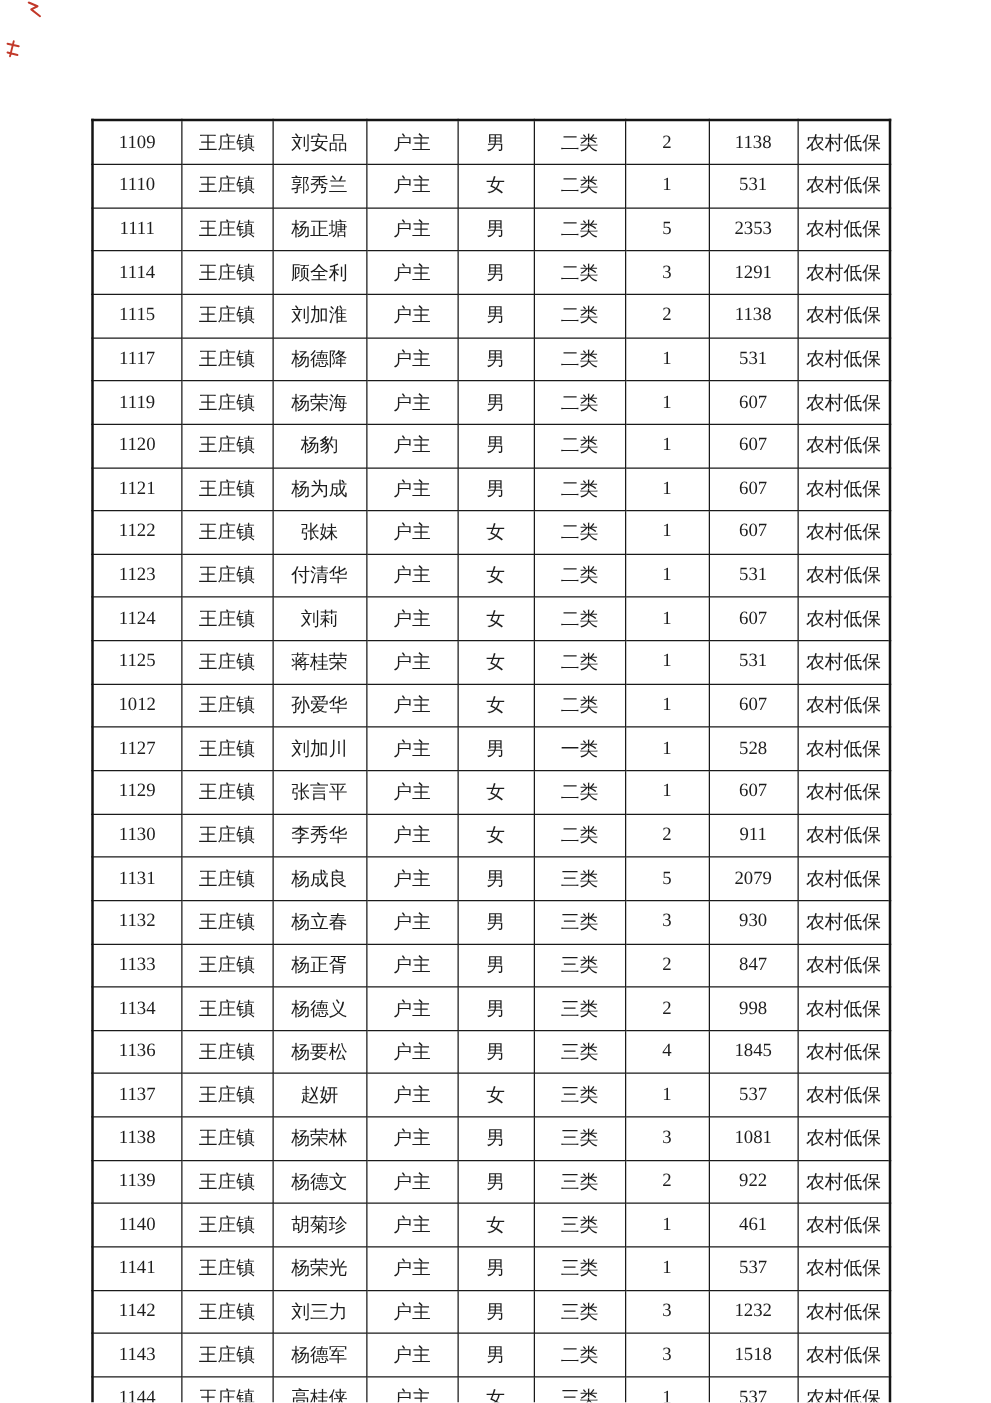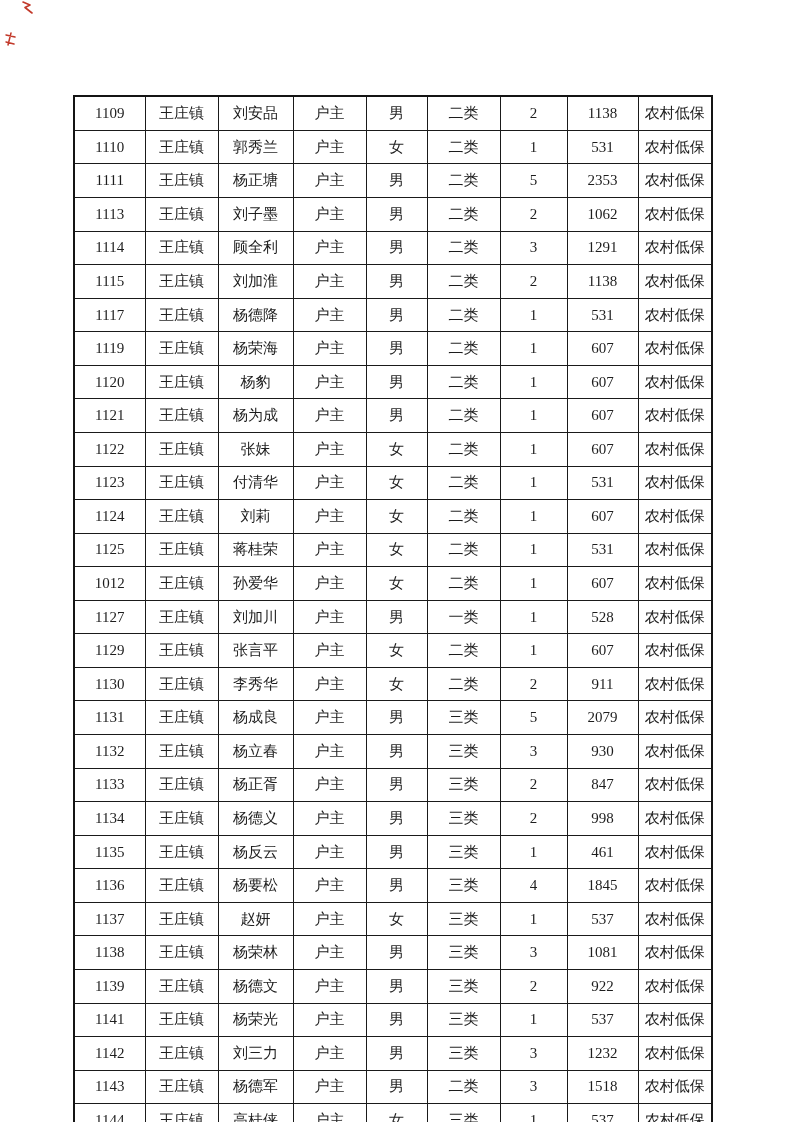--- a/index.html
+++ b/index.html
@@ -94,31 +94,20 @@
           <td>杨正塘</td>
           <td>户主</td>
           <td>男</td>
           <td>二类</td>
           <td>5</td>
           <td>2353</td>
           <td>农村低保</td>
         </tr>
 
 
-        <tr>
-          <td>1113</td>
-          <td>王庄镇</td>
-          <td>刘子墨</td>
-          <td>户主</td>
-          <td>男</td>
-          <td>二类</td>
-          <td>2</td>
-          <td>1062</td>
-          <td>农村低保</td>
-        </tr>
 
         <tr>
           <td>1114</td>
           <td>王庄镇</td>
           <td>顾全利</td>
           <td>户主</td>
           <td>男</td>
           <td>二类</td>
           <td>3</td>
           <td>1291</td>
@@ -325,31 +314,20 @@
           <td>王庄镇</td>
           <td>杨德义</td>
           <td>户主</td>
           <td>男</td>
           <td>三类</td>
           <td>2</td>
           <td>998</td>
           <td>农村低保</td>
         </tr>
 
-        <tr>
-          <td>1135</td>
-          <td>王庄镇</td>
-          <td>杨反云</td>
-          <td>户主</td>
-          <td>男</td>
-          <td>三类</td>
-          <td>1</td>
-          <td>461</td>
-          <td>农村低保</td>
-        </tr>
 
         <tr>
           <td>1136</td>
           <td>王庄镇</td>
           <td>杨要松</td>
           <td>户主</td>
           <td>男</td>
           <td>三类</td>
           <td>4</td>
           <td>1845</td>
@@ -385,20 +363,31 @@
           <td>王庄镇</td>
           <td>杨德文</td>
           <td>户主</td>
           <td>男</td>
           <td>三类</td>
           <td>2</td>
           <td>922</td>
           <td>农村低保</td>
         </tr>
 
+        <tr>
+          <td>1140</td>
+          <td>王庄镇</td>
+          <td>胡菊珍</td>
+          <td>户主</td>
+          <td>女</td>
+          <td>三类</td>
+          <td>1</td>
+          <td>461</td>
+          <td>农村低保</td>
+        </tr>
 
         <tr>
           <td>1141</td>
           <td>王庄镇</td>
           <td>杨荣光</td>
           <td>户主</td>
           <td>男</td>
           <td>三类</td>
           <td>1</td>
           <td>537</td>

